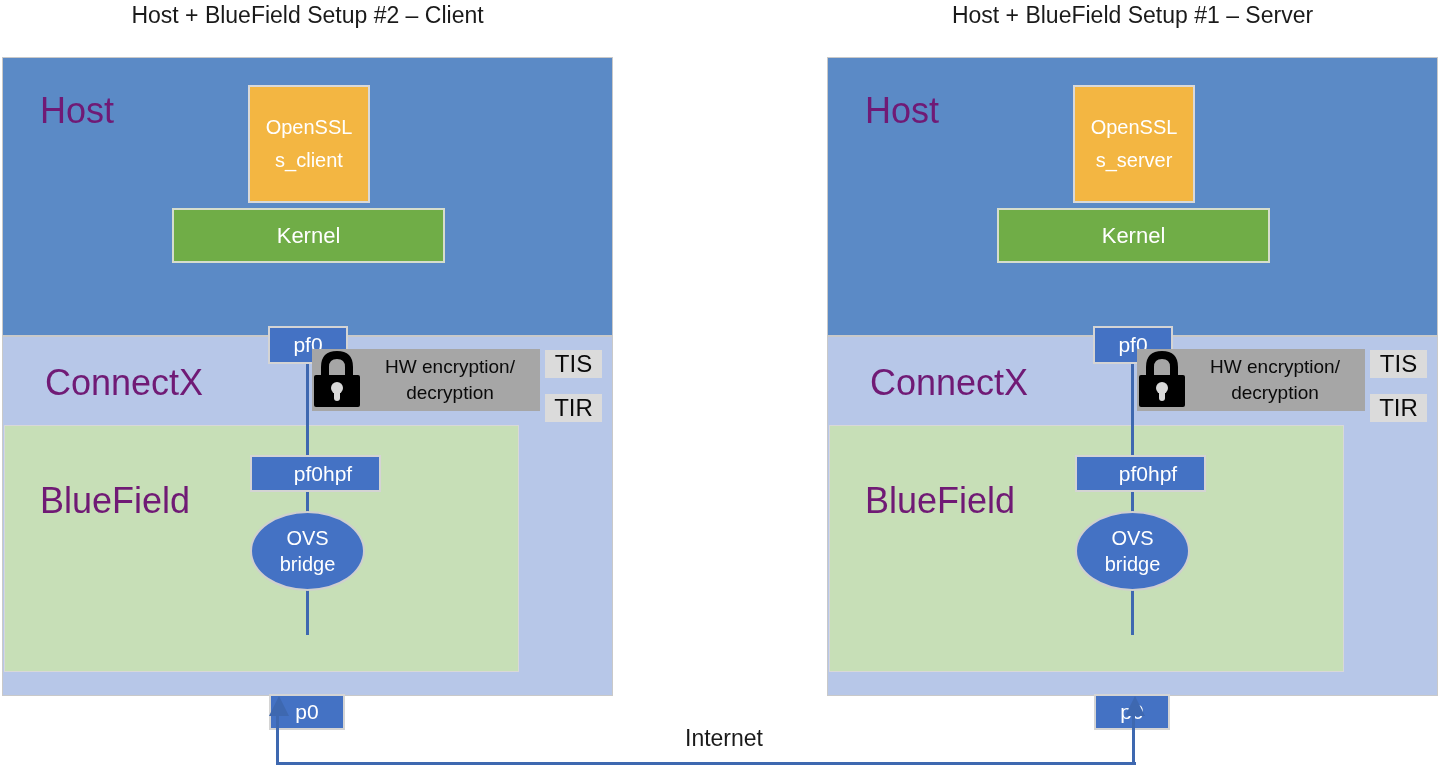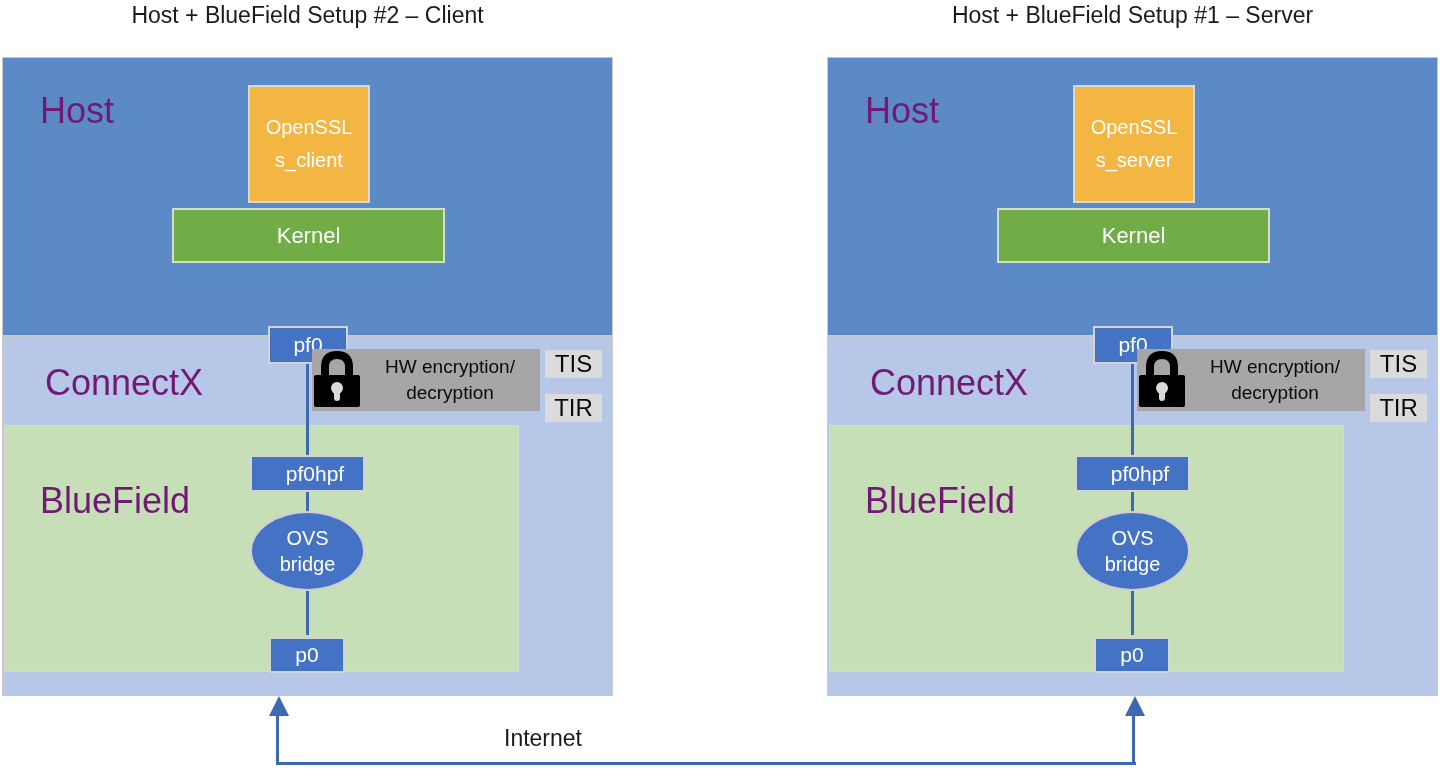--- a/index.html
+++ b/index.html
@@ -43,22 +43,22 @@
   }
   .vline{
     position:absolute;left:304px;top:336px;width:3px;height:299px;
     background:var(--color-line-blue,#3e68b0);
   }
   .node{
     position:absolute;background:var(--color-node-blue,#4472c4);border:2px solid #d4d4d4;
     display:flex;justify-content:center;align-items:center;color:#fff;font-size:21px;margin-top:28px;
   }
   .pf0-box{left:266px;top:298px;width:80px;height:38px;}
-  .pf0hpf-box{left:248px;top:427px;width:115px;height:37px;padding-left:15px;}
-  .p0-box{left:267px;top:609px;width:76px;height:36px;}
+  .pf0hpf-box{left:248px;top:427px;width:131px;height:37px;padding-left:15px;}
+  .p0-box{left:267px;top:666px;width:76px;height:36px;}
   .ovs-ellipse{
     position:absolute;left:248px;top:511px;width:115px;height:80px;border-radius:50%;
     background:var(--color-node-blue,#4472c4);border:2px solid #cfcfcf;
     display:flex;flex-direction:column;justify-content:center;align-items:center;
     color:#fff;font-size:20px;line-height:26px;text-align:right;
   }
   .hw-box{
     position:absolute;left:310px;top:349px;width:228px;height:62px;
     background:var(--color-hw-gray,#a6a6a6);
     padding-left:16px;
@@ -78,21 +78,21 @@
   .tis{top:350px;}
   .tir{top:394px;}
   
   .conn{position:absolute;background:var(--color-line-blue,#3e68b0);}
   .arrowhead{
     position:absolute;width:0;height:0;
     border-left:10px solid transparent;border-right:10px solid transparent;
     border-bottom:20px solid var(--color-line-blue,#3e68b0);
   }
   .internet-label{
-    position:absolute;left:504px;top:725px;width:440px;
+    position:absolute;left:504px;top:725px;width:440px;text-align:center;
     font-size:23px;color:#1a1a1a;
   }
 </style>
 </head>
 <body>
 
 <div class="stage">
 
   <section class="setup" style="left:2px">
     <div class="title">Host + BlueField Setup #2 – Client</div>

